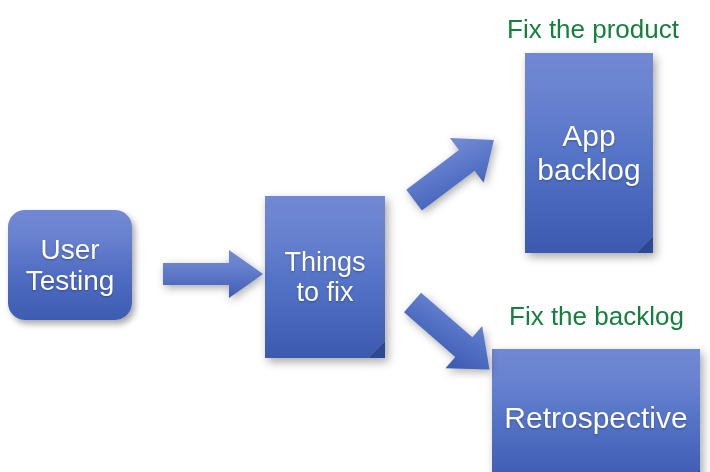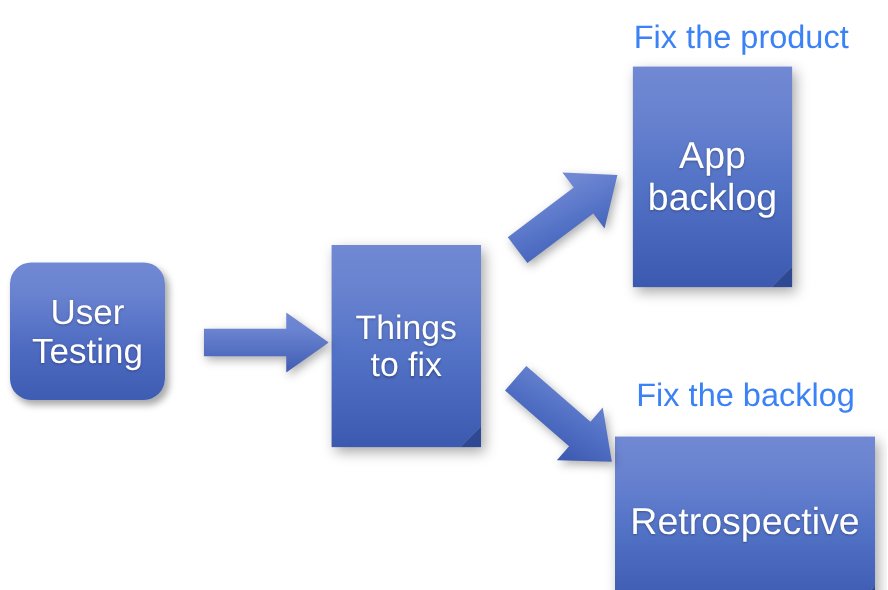--- a/index.html
+++ b/index.html
@@ -72,33 +72,33 @@
   
   .arrow {
     position: absolute;
     filter: drop-shadow(2px 3px 4px rgba(0,0,0,0.32));
   }
   .arrow svg { display: block; }
 
   
   .caption {
     position: absolute;
-    color: #3b82f6;
+    color: #15803d;
     font-weight: 400;
     white-space: nowrap;
   }
 </style>
 </head>
 <body>
 
 <div id="canvas">
 
   <div class="caption" style="left:507px; top:14px; font-size:26px;">Fix the product</div>
 
-  <div class="node-doc" style="left:506px; top:53px; width:128px; height:177px;">
+  <div class="node-doc" style="left:525px; top:53px; width:128px; height:200px;">
     <div class="doc-body"></div>
     <div class="doc-fold"></div>
     <div class="doc-inner">
       <div class="node-label" style="font-size:30px;">App
 backlog</div>
     </div>
   </div>
 
   <div class="node-round" style="left:8px; top:210px; width:124px; height:110px;">
     <div class="node-label" style="font-size:28px;">User

